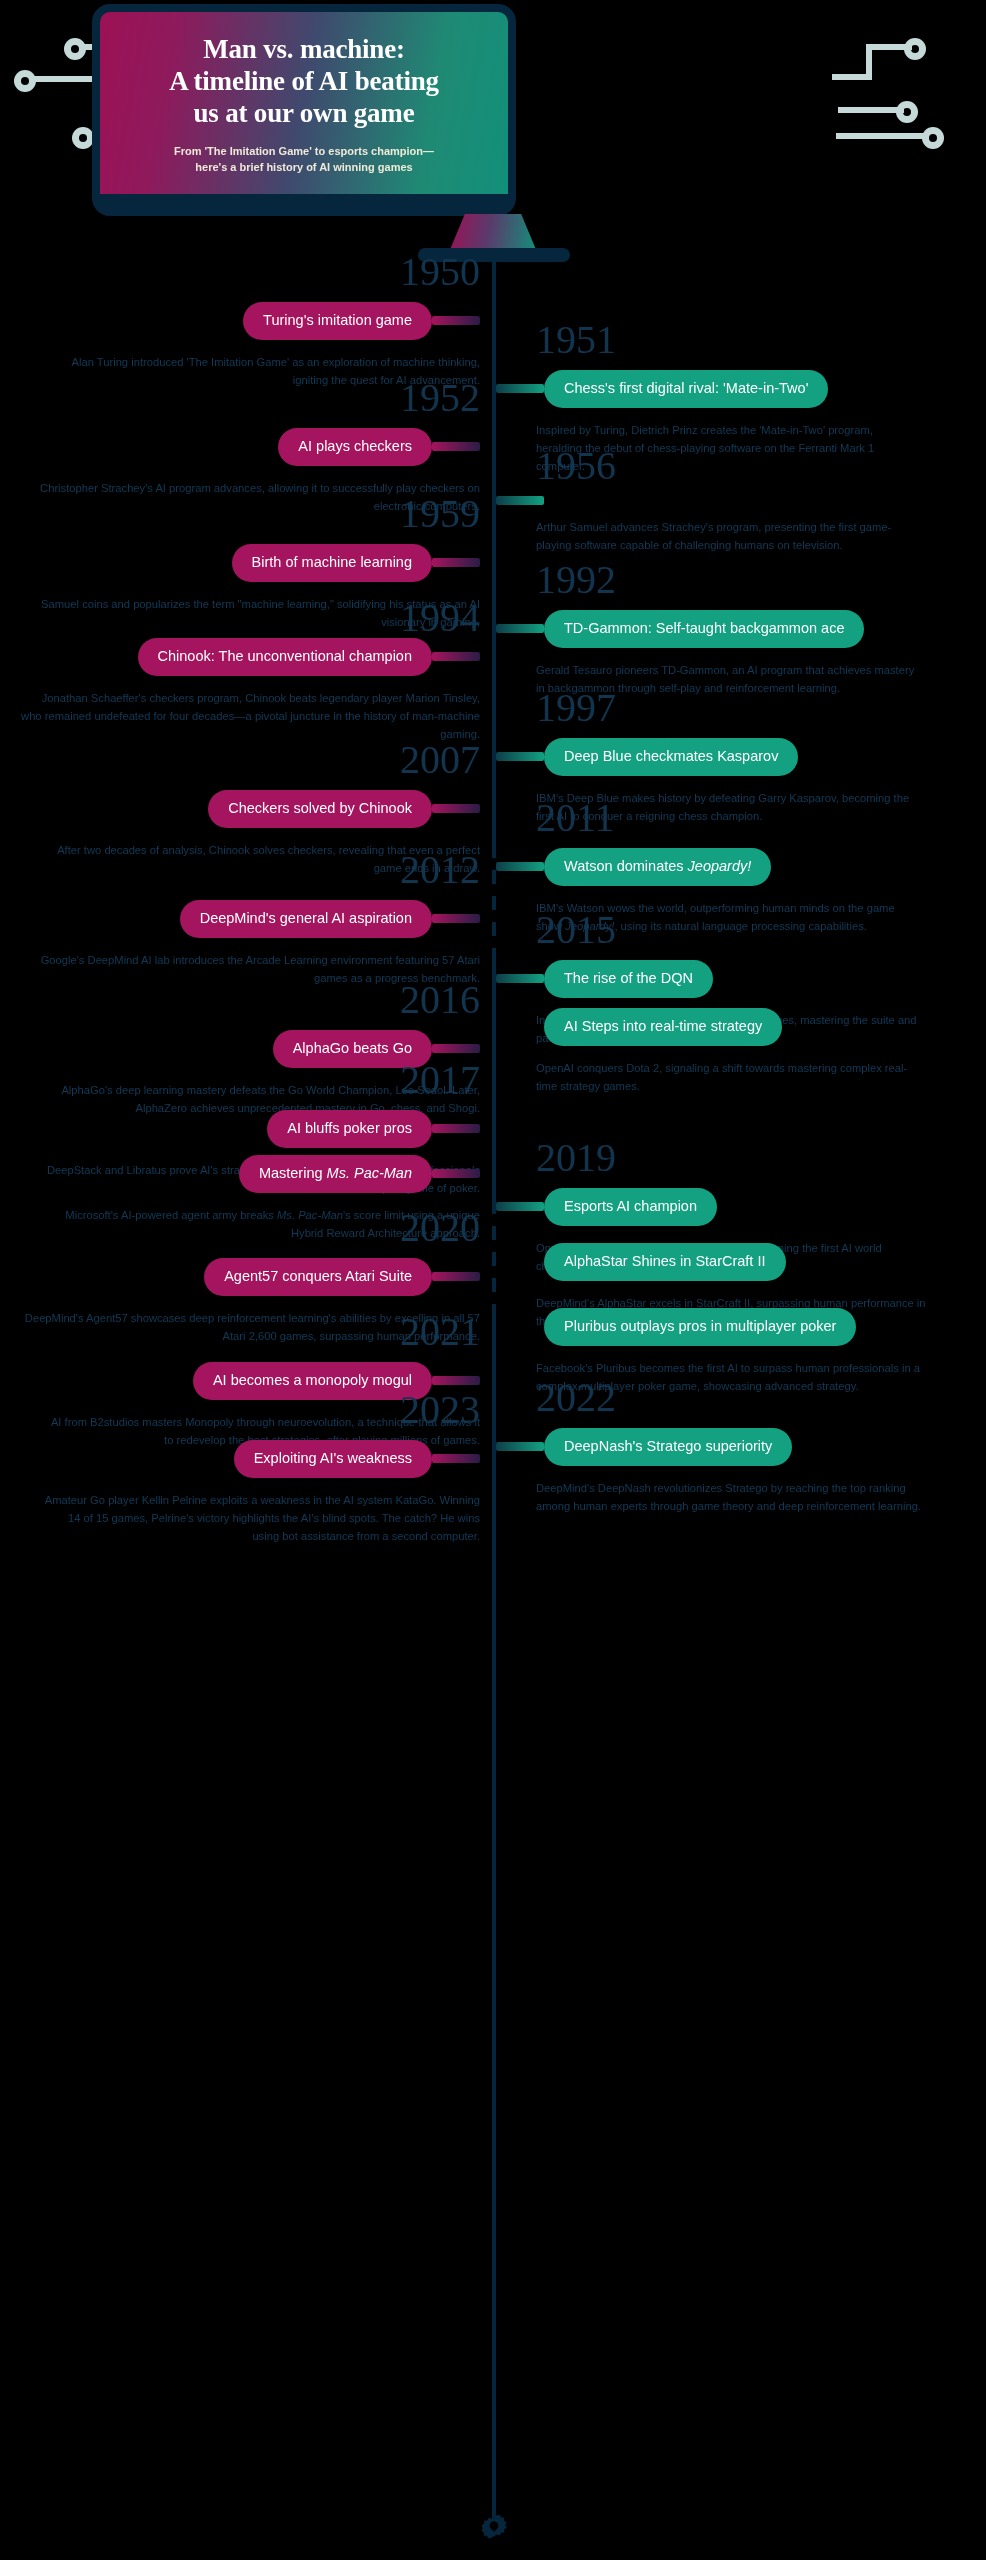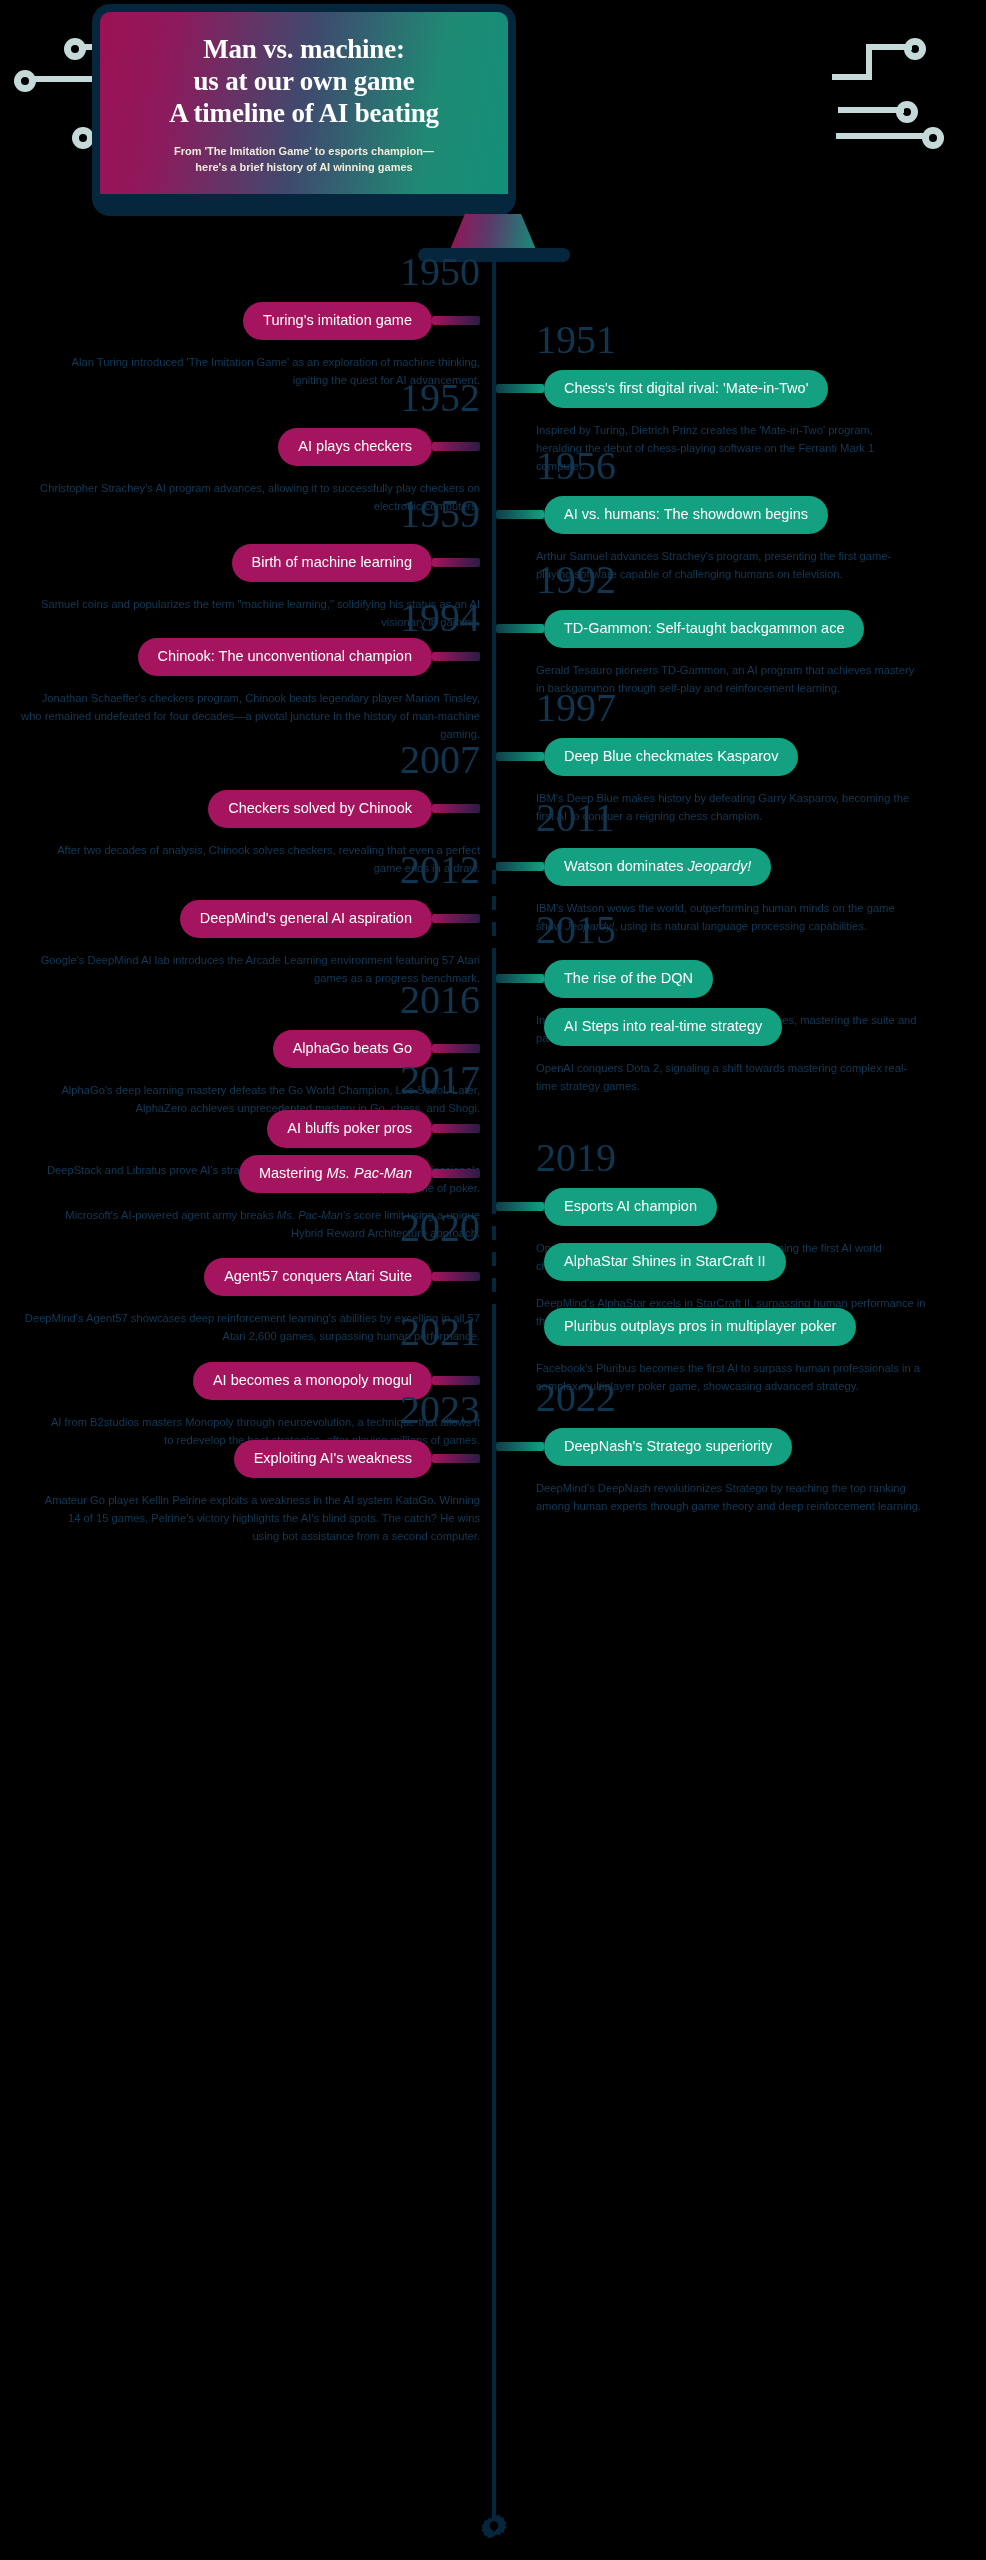--- a/index.html
+++ b/index.html
@@ -115,22 +115,22 @@
   <div class="circuit" style="left:832px;top:74px;width:40px;height:6px;"></div>
   <div class="circ-node" style="left:896px;top:101px;"></div>
   <div class="circuit" style="left:838px;top:107px;width:66px;height:6px;"></div>
   <div class="circ-node" style="left:922px;top:127px;"></div>
   <div class="circuit" style="left:836px;top:133px;width:92px;height:6px;"></div>
 
   <div class="monitor">
     <div class="screen">
       <div class="title">
         <div>Man vs. machine:</div>
+        <div>A timeline of AI beating</div>
         <div>us at our own game</div>
-        <div>A timeline of AI beating</div>
       </div>
       <div class="subtitle">
         <div>From 'The Imitation Game' to esports champion—</div>
         <div>here's a brief history of AI winning games</div>
       </div>
     </div>
   </div>
   <div class="stand"></div>
   <div class="stand-base"></div>
 
@@ -173,21 +173,20 @@
       <div class="pill magenta">AI plays checkers</div>
       <div class="connector magenta" style="width:48px;"></div>
     </div>
     <div class="desc">Christopher Strachey's AI program advances, allowing it to successfully play checkers on electronic computers.</div>
   </div>
 
   <div class="item right" style="left:496px;top:446px;width:440px;">
     <div class="year" style="margin-left:40px;">1956</div>
     <div class="pillrow" style="margin-top:10px;">
       <div class="connector teal" style="width:48px;"></div>
-      <div class="pill teal">AI vs. humans: The showdown begins</div>
     </div>
     <div class="desc" style="margin-left:40px;width:380px;">Arthur Samuel advances Strachey's program, presenting the first game-playing software capable of challenging humans on television.</div>
   </div>
 
   <div class="item left" style="left:40px;top:494px;width:440px;">
     <div class="year">1959</div>
     <div class="pillrow" style="margin-top:10px;">
       <div class="pill magenta">Birth of machine learning</div>
       <div class="connector magenta" style="width:48px;"></div>
     </div>

